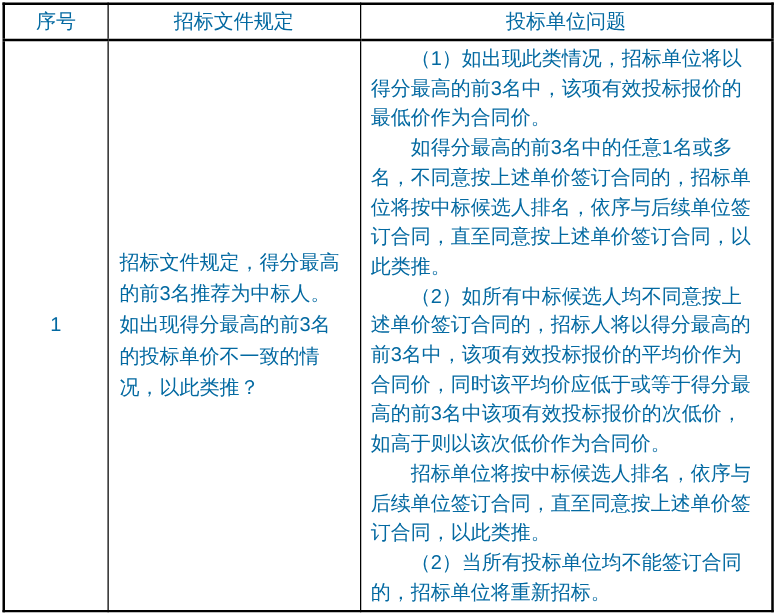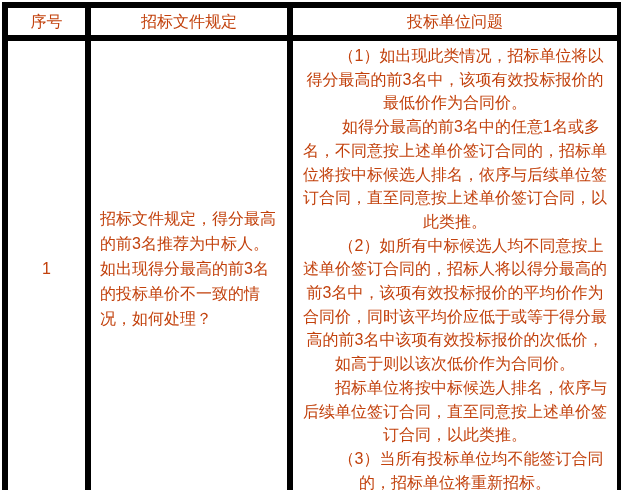--- a/index.html
+++ b/index.html
@@ -25,24 +25,24 @@
     width: 615px;
     border-collapse: collapse;
     table-layout: fixed;
     border: 2px solid #000000;
     background: #ffffff;
   }
   col.c1 { width: 83px; }
   col.c2 { width: 202px; }
   col.c3 { width: 330px; }
   th, td {
-    border: 6px solid #000000;
+    border: 1px solid #000000;
     font-size: 16px;
     font-weight: normal;
-    color: #c2410c;
+    color: #0369a1;
     overflow: hidden;
   }
   thead th {
     height: 27px;
     text-align: center;
     vertical-align: middle;
     border-bottom: 2px solid #000000;
     padding: 0;
     line-height: 27px;
   }
@@ -56,21 +56,21 @@
   .cell-question {
     vertical-align: middle;
     padding: 0 9px;
     line-height: 25px;
     text-align: left;
   }
   .cell-reply {
     vertical-align: top;
     padding: 3px 8px 2px 8px;
     line-height: 23.7px;
-    text-align: center;
+    text-align: left;
   }
   .cell-reply p {
     margin: 0;
     padding: 0;
     text-indent: 2em;
   }
 </style>
 </head>
 <body>
 
@@ -84,24 +84,24 @@
     <thead>
       <tr>
         <th>序号</th>
         <th>招标文件规定</th>
         <th>投标单位问题</th>
       </tr>
     </thead>
     <tbody>
       <tr>
         <td class="cell-index">1</td>
-        <td class="cell-question">招标文件规定，得分最高的前3名推荐为中标人。如出现得分最高的前3名的投标单价不一致的情况，如何处理？</td>
+        <td class="cell-question">招标文件规定，得分最高的前3名推荐为中标人。如出现得分最高的前3名的投标单价不一致的情况，以此类推？</td>
         <td class="cell-reply">
           <p>（1）如出现此类情况，招标单位将以得分最高的前3名中，该项有效投标报价的最低价作为合同价。</p>
           <p>如得分最高的前3名中的任意1名或多名，不同意按上述单价签订合同的，招标单位将按中标候选人排名，依序与后续单位签订合同，直至同意按上述单价签订合同，以此类推。</p>
           <p>（2）如所有中标候选人均不同意按上述单价签订合同的，招标人将以得分最高的前3名中，该项有效投标报价的平均价作为合同价，同时该平均价应低于或等于得分最高的前3名中该项有效投标报价的次低价，如高于则以该次低价作为合同价。</p>
           <p>招标单位将按中标候选人排名，依序与后续单位签订合同，直至同意按上述单价签订合同，以此类推。</p>
-          <p>（3）当所有投标单位均不能签订合同的，招标单位将重新招标。</p>
+          <p>（2）当所有投标单位均不能签订合同的，招标单位将重新招标。</p>
         </td>
       </tr>
     </tbody>
   </table>
 </div>
 
 </body></html>

